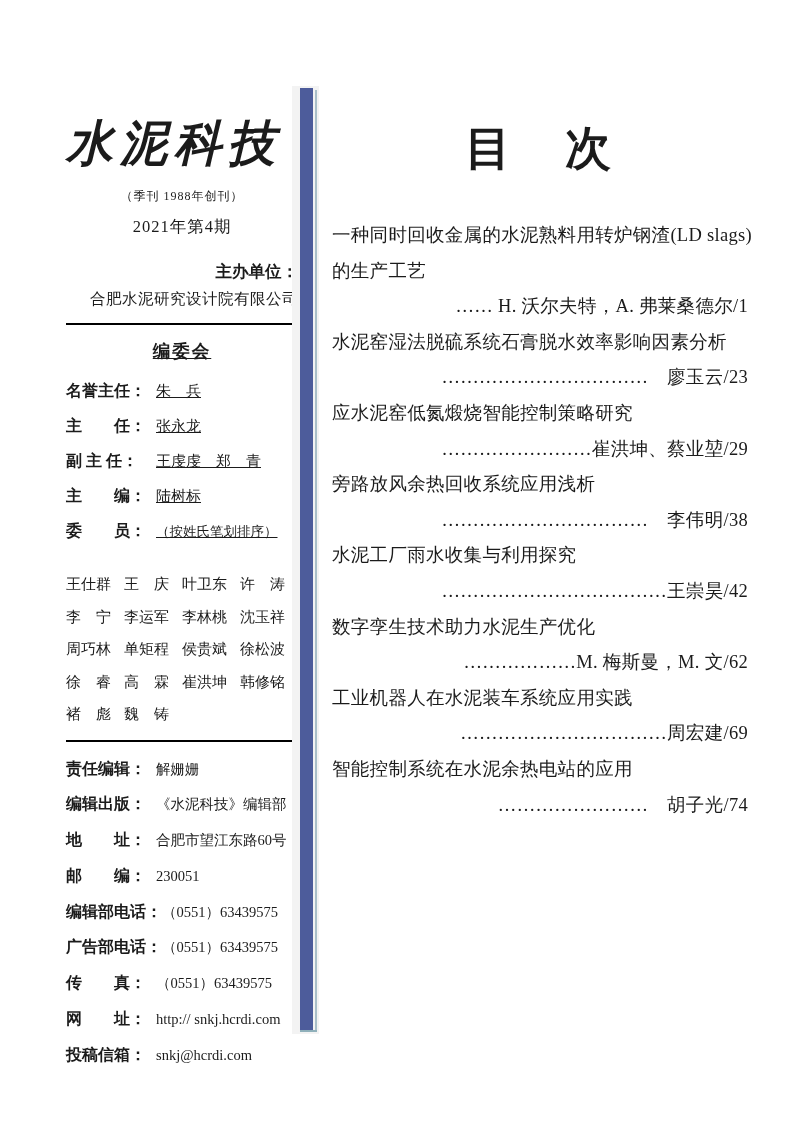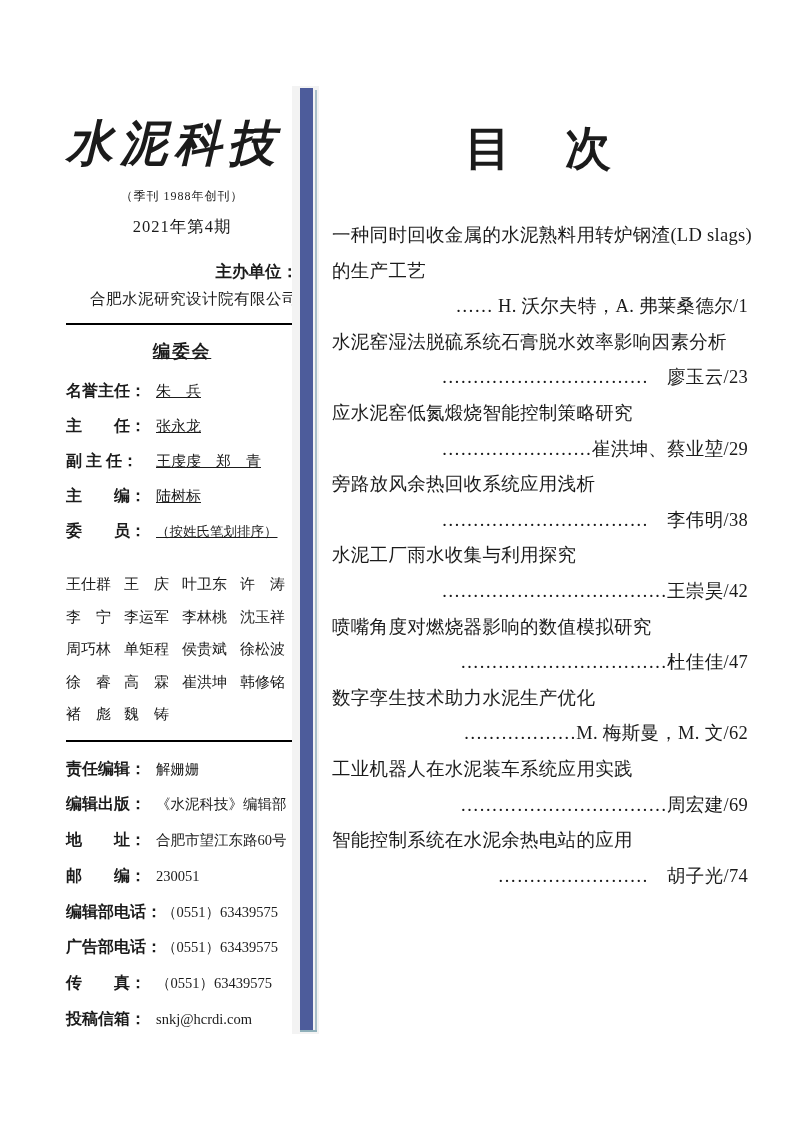--- a/index.html
+++ b/index.html
@@ -177,20 +177,23 @@
         </div>
 
         <div class="pub-row">
           <span class="pub-label">广告部电话：</span><span class="pub-value">（0551）63439575</span>
         </div>
 
         <div class="pub-row">
           <span class="pub-label">传　　真：</span><span class="pub-value">（0551）63439575</span>
         </div>
 
+        <div class="pub-row">
+          <span class="pub-label">网　　址：</span><span class="pub-value">http:// snkj.hcrdi.com</span>
+        </div>
 
         <div class="pub-row">
           <span class="pub-label">投稿信箱：</span><span class="pub-value">snkj@hcrdi.com</span>
         </div>
       </div>
   </aside>
 
   <div class="divider">
     <div class="divider-bar"></div>
     <div class="divider-accent"></div>
@@ -231,26 +234,20 @@
           <div class="toc-line toc-author">……………………………　李伟明/38</div>
         </div>
 
         <div class="toc-entry">
           <div class="toc-titlelines">
             <div>水泥工厂雨水收集与利用探究</div>
           </div>
           <div class="toc-line toc-author">………………………………王崇昊/42</div>
         </div>
 
-        <div class="toc-entry">
-          <div class="toc-titlelines">
-            <div>喷嘴角度对燃烧器影响的数值模拟研究</div>
-          </div>
-          <div class="toc-line toc-author">……………………………杜佳佳/47</div>
-        </div>
 
 
         <div class="toc-entry">
           <div class="toc-titlelines">
             <div>数字孪生技术助力水泥生产优化</div>
           </div>
           <div class="toc-line toc-author">………………M. 梅斯曼，M. 文/62</div>
         </div>
 
         <div class="toc-entry">

